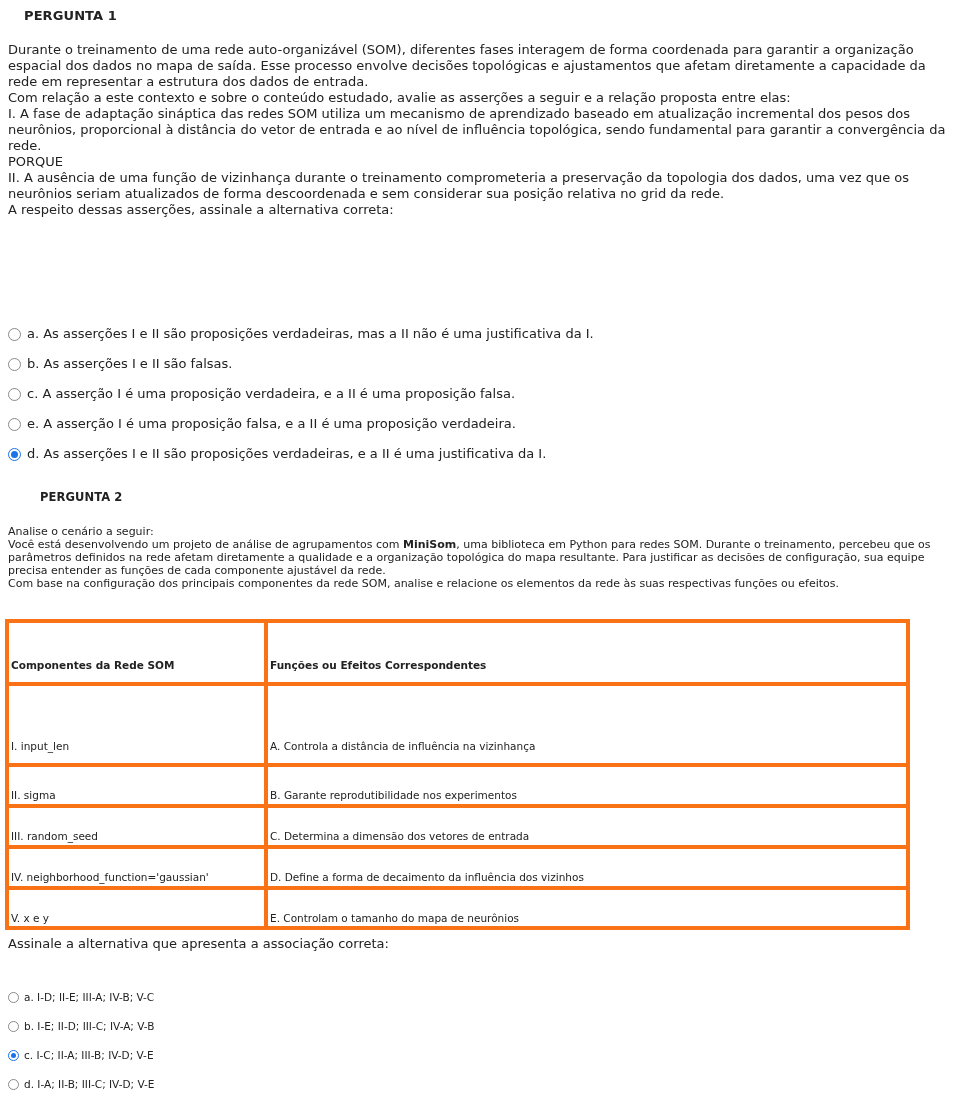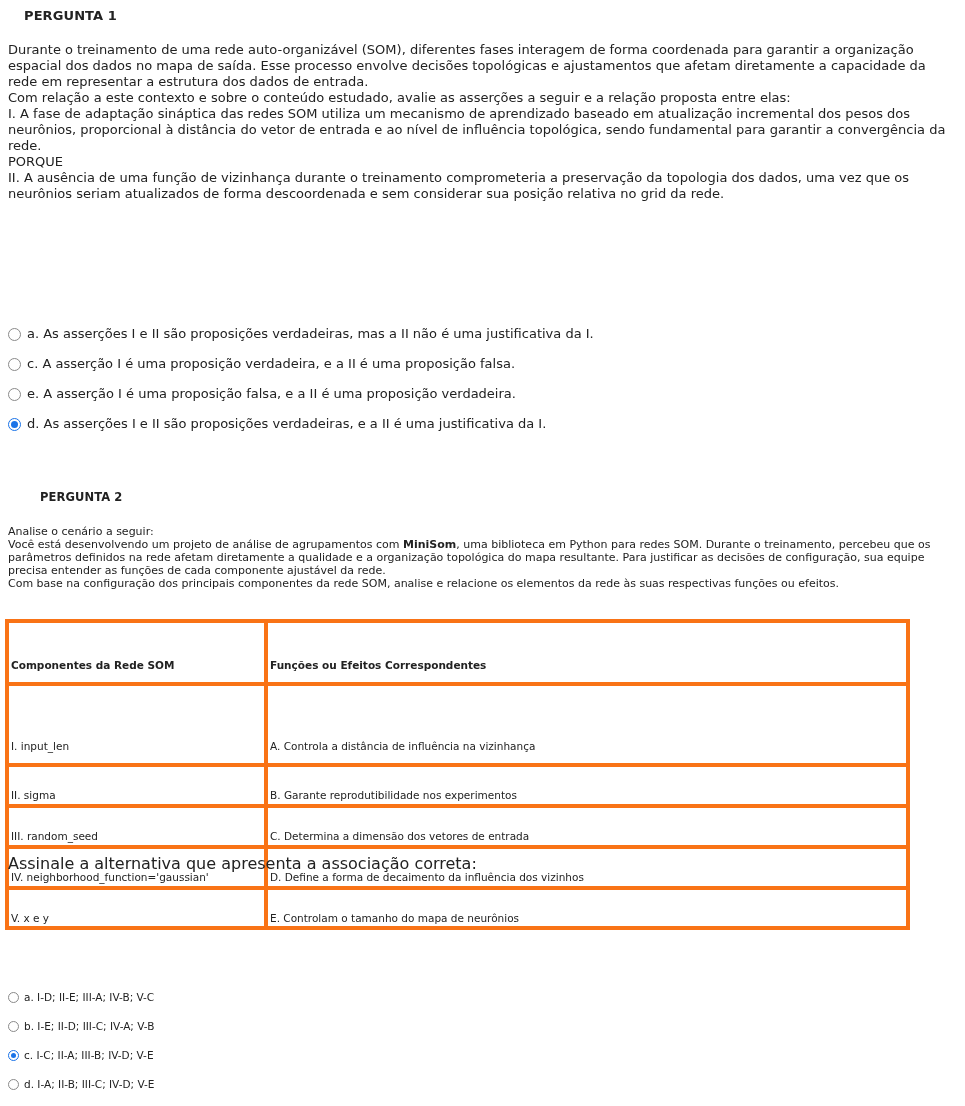--- a/index.html
+++ b/index.html
@@ -19,42 +19,47 @@
     .q2-body p { margin: 0; }
     table.som { position: absolute; left: 5px; top: 619px; width: 905px; border-collapse: collapse; font-size: 10.5px; color: #222; }
     table.som td { border: 4px solid #f97316; padding: 0 2px; vertical-align: bottom; }
     table.som td.c1 { width: 251px; }
     table.som tr.hdr td { height: 48px; padding-bottom: 11px; font-weight: bold; }
     table.som tr.r1 td { height: 66px; padding-bottom: 11px; }
     table.som tr.r2 td { height: 34px; padding-bottom: 3px; }
     table.som tr.r3 td { height: 34px; padding-bottom: 3px; }
     table.som tr.r4 td { height: 34px; padding-bottom: 3px; }
     table.som tr.r5 td { height: 34px; padding-bottom: 2px; }
-    .q2-instr { position: absolute; left: 8px; top: 854px; font-size: 16px; color: #222; }
+    .q2-instr { position: absolute; left: 8px; top: 936px; font-size: 13px; color: #222; }
     .q2-opts .opt { height: 21px; font-size: 10.5px; color: #222; margin-top: 8px; }
     .q2-opts .radio { width: 11px; height: 11px; margin-right: 5px; }
     .q2-opts .radio.checked::after { left: 2px; top: 2px; width: 5px; height: 5px; }
   </style>
 </head>
 <body>
 
 <div class="q-title" style="left:24px; top:8px;">PERGUNTA 1</div>
 
 <div class="q1-body">
   <p>Durante o treinamento de uma rede auto-organizável (SOM), diferentes fases interagem de forma coordenada para garantir a organização espacial dos dados no mapa de saída. Esse processo envolve decisões topológicas e ajustamentos que afetam diretamente a capacidade da rede em representar a estrutura dos dados de entrada.</p>
   <p>Com relação a este contexto e sobre o conteúdo estudado, avalie as asserções a seguir e a relação proposta entre elas:</p>
   <p>I. A fase de adaptação sináptica das redes SOM utiliza um mecanismo de aprendizado baseado em atualização incremental dos pesos dos neurônios, proporcional à distância do vetor de entrada e ao nível de influência topológica, sendo fundamental para garantir a convergência da rede.</p>
   <p>PORQUE</p>
   <p>II. A ausência de uma função de vizinhança durante o treinamento comprometeria a preservação da topologia dos dados, uma vez que os neurônios seriam atualizados de forma descoordenada e sem considerar sua posição relativa no grid da rede.</p>
+  <p>A respeito dessas asserções, assinale a alternativa correta:</p>
 </div>
 
 <div class="opts q1-opts" style="top:311px;">
   <div class="opt">
     <span class="radio"></span>
     <span>a. As asserções I e II são proposições verdadeiras, mas a II não é uma justificativa da I.</span>
+  </div>
+  <div class="opt">
+    <span class="radio"></span>
+    <span>b. As asserções I e II são falsas.</span>
   </div>
   <div class="opt">
     <span class="radio"></span>
     <span>c. A asserção I é uma proposição verdadeira, e a II é uma proposição falsa.</span>
   </div>
   <div class="opt">
     <span class="radio"></span>
     <span>e. A asserção I é uma proposição falsa, e a II é uma proposição verdadeira.</span>
   </div>
   <div class="opt">

